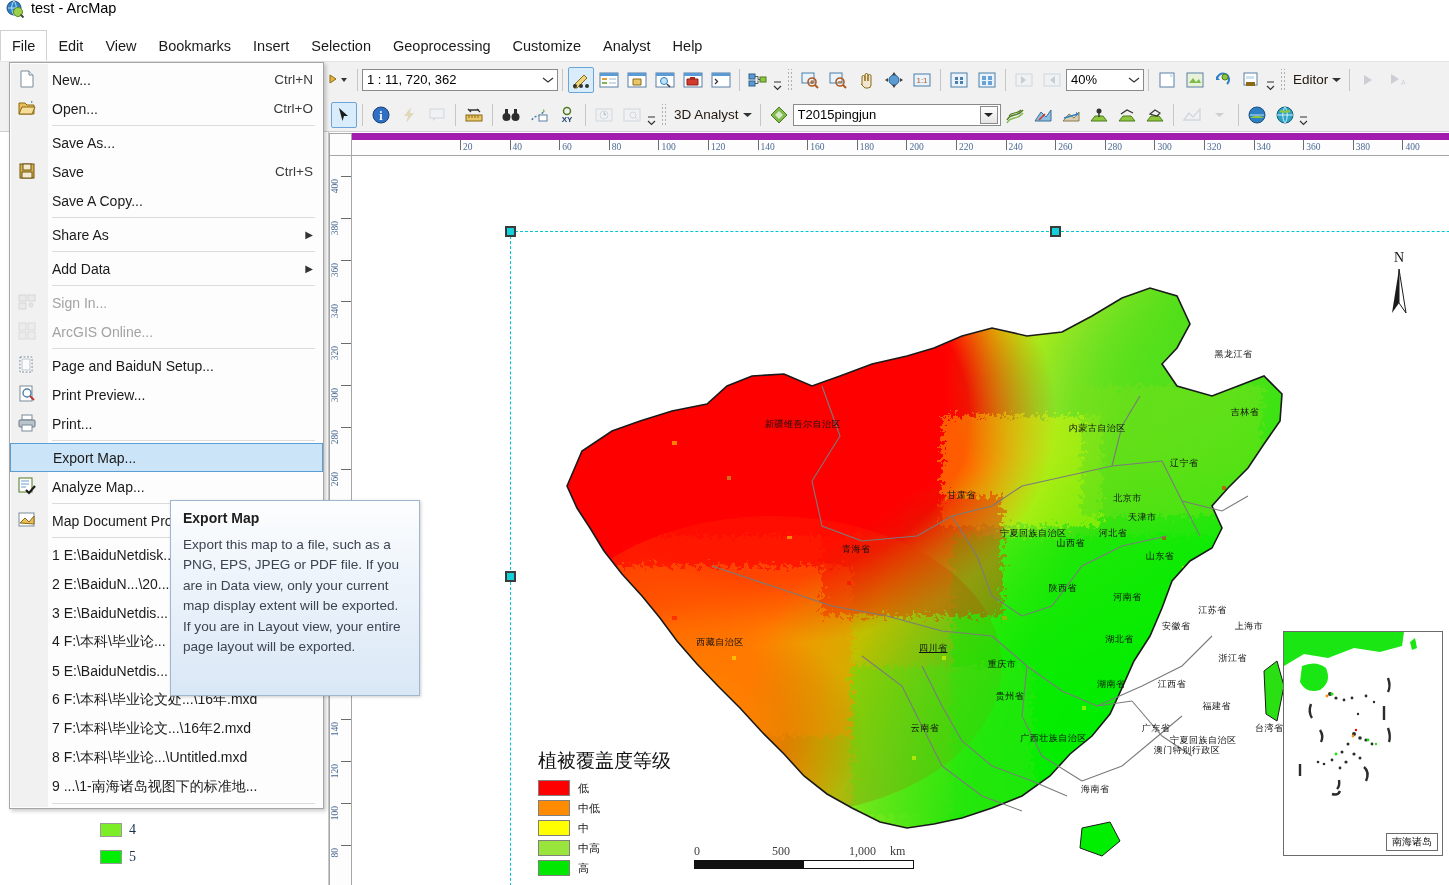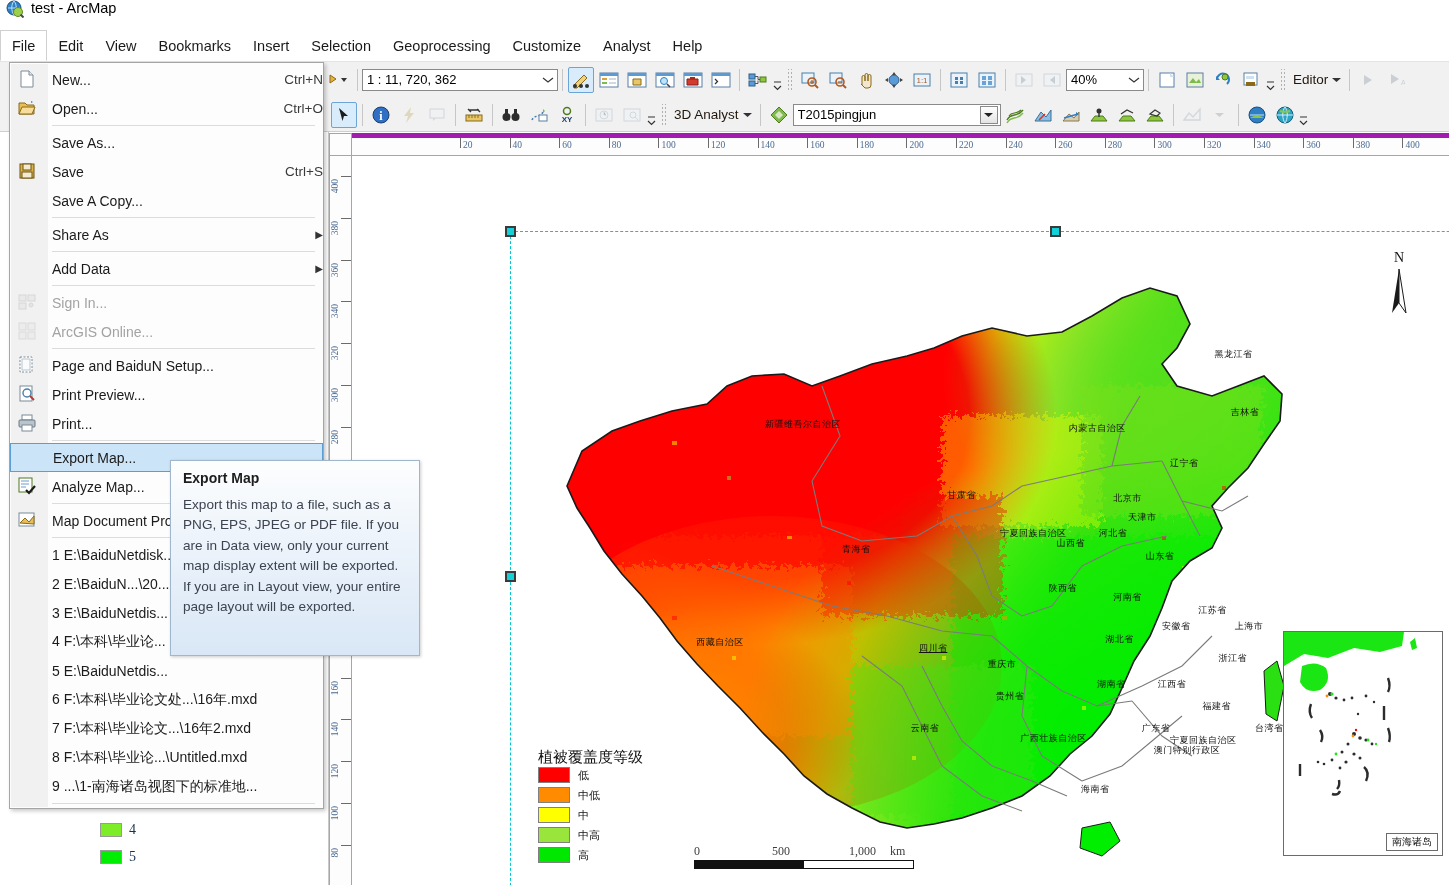--- a/index.html
+++ b/index.html
@@ -66,21 +66,21 @@
     font-size:13px; color:#000; padding:0 0 0 4px; flex:0 0 auto; position:relative;
   }
   .combo .cval{ flex:1; white-space:nowrap; overflow:hidden; }
   .combo .carr{ width:18px; height:20px; display:flex; align-items:center; justify-content:center; }
   .ovf{ width:10px;height:26px;flex:0 0 auto;display:flex;align-items:flex-end;justify-content:center;padding-bottom:2px; }
   .txtbtn{ font-size:13.5px; color:#20160c; padding:0 4px; display:flex;align-items:center;flex:0 0 auto;white-space:nowrap;}
 
   
   #hruler{
     position:absolute; left:352px; top:133px; width:1097px; height:23px;
-    background:#fdfdfd; border-top:5px solid #a21caf; border-bottom:1px solid #a6a6a6;
+    background:#fdfdfd; border-top:7px solid #a21caf; border-bottom:1px solid #a6a6a6;
     overflow:hidden;
   }
   #hruler .tk{ position:absolute; top:0; width:1px; height:10px; background:#6b6b6b; }
   #hruler .lb{ position:absolute; top:2px; font-size:9.5px; color:#4b6b94; font-family:"Liberation Serif",serif;}
   #vruler{
     position:absolute; left:329px; top:156px; width:23px; height:729px;
     background:#fdfdfd; border-left:1px solid #a6a6a6; border-right:1px solid #a6a6a6;
     overflow:hidden;
   }
   #vruler .tk{ position:absolute; right:0; height:1px; width:10px; background:#6b6b6b; }
@@ -105,21 +105,21 @@
   #chinamap{ position:absolute; left:170px; top:80px; width:810px; height:640px; }
   .prov-lb{ position:absolute; font-size:9px; color:#111; white-space:nowrap;
             font-family:"DejaVu Sans", sans-serif; letter-spacing:0.5px; }
 
   
   #north{ position:absolute; left:1030px; top:95px; width:34px; height:70px; text-align:center; }
   #north .nlet{ font-size:14px; color:#111; font-family:"Liberation Serif",serif; line-height:14px;}
 
   
   #legend{ position:absolute; left:186px; top:592px; width:190px; }
-  #legend .ltitle{ font-size:15px; color:#111; font-family:Liberation Mono, monospace; }
+  #legend .ltitle{ font-size:19px; color:#111; font-family:Liberation Mono, monospace; margin-bottom:6px;}
   #legend .lrow{ display:flex; align-items:center; margin-bottom:4px; }
   #legend .sw{ width:32px;height:16px;border:1px solid #808080; margin-right:8px;flex:0 0 auto;}
   #legend .llab{ font-size:11px; color:#111; font-family:"DejaVu Sans",sans-serif; }
 
   
   #scalebar{ position:absolute; left:342px; top:688px; width:220px; }
   #scalebar .sbnums{ position:relative; height:16px; }
   #scalebar .sbnums span{ position:absolute; font-size:12px; color:#3c3c3c; font-family:"Liberation Serif",serif;}
   #scalebar .sbbar{ display:flex; height:9px; border:1px solid #111; }
   #scalebar .sbbar div{ flex:1; }
@@ -141,32 +141,32 @@
 
   
   #filemenu{
     position:absolute; left:9px; top:62px; width:315px;
     background:#fdfdfd; border:1px solid #a5a5a5;
     box-shadow:2px 2px 4px rgba(0,0,0,.22); z-index:100;
     padding:2px 0 2px 0;
   }
   #filemenu .gutter{ position:absolute; left:1px; top:1px; bottom:1px; width:37px; background:#f1f1f1; }
   #filemenu .row{ position:relative; height:29px; display:flex; align-items:center;
-                  padding-left:42px; z-index:2; }
+                  padding-left:42px; padding-right:10px; z-index:2; }
   #filemenu .row .lbl{ font-size:14px; color:#1b1b1b; white-space:nowrap; }
   #filemenu .row .acc{ margin-left:auto; font-size:13.5px; color:#3a3a3a; }
   #filemenu .row .arr{ margin-left:auto; font-size:10px; color:#333; }
   #filemenu .row.dis .lbl{ color:#a3a3a3; }
   #filemenu .row.hl{ background:#cce4f7; border:1px solid #5b9ed4; height:29px; }
   #filemenu .divider{ height:1px; background:#dcdcdc; margin:2px 8px 2px 42px; }
   #filemenu .ico{ position:absolute; left:8px; top:5px; width:20px; height:19px; }
 
   
   #tooltip{
-    position:absolute; left:170px; top:460px; width:250px; height:196px; z-index:120;
+    position:absolute; left:170px; top:500px; width:250px; height:196px; z-index:120;
     background:linear-gradient(180deg,#fdfefe 0%,#eef4fb 38%,#d9e7f6 100%);
     border:1px solid #9fb6cd; box-shadow:1px 1px 3px rgba(0,0,0,.2);
     padding:9px 11px 9px 12px;
   }
   #tooltip .tt-title{ font-size:14px; font-weight:bold; color:#1d1d1d; margin-bottom:9px;}
   #tooltip .tt-body{ font-size:13.6px; color:#3c4450; line-height:20.4px; }
 </style>
 </head>
 <body>
 

